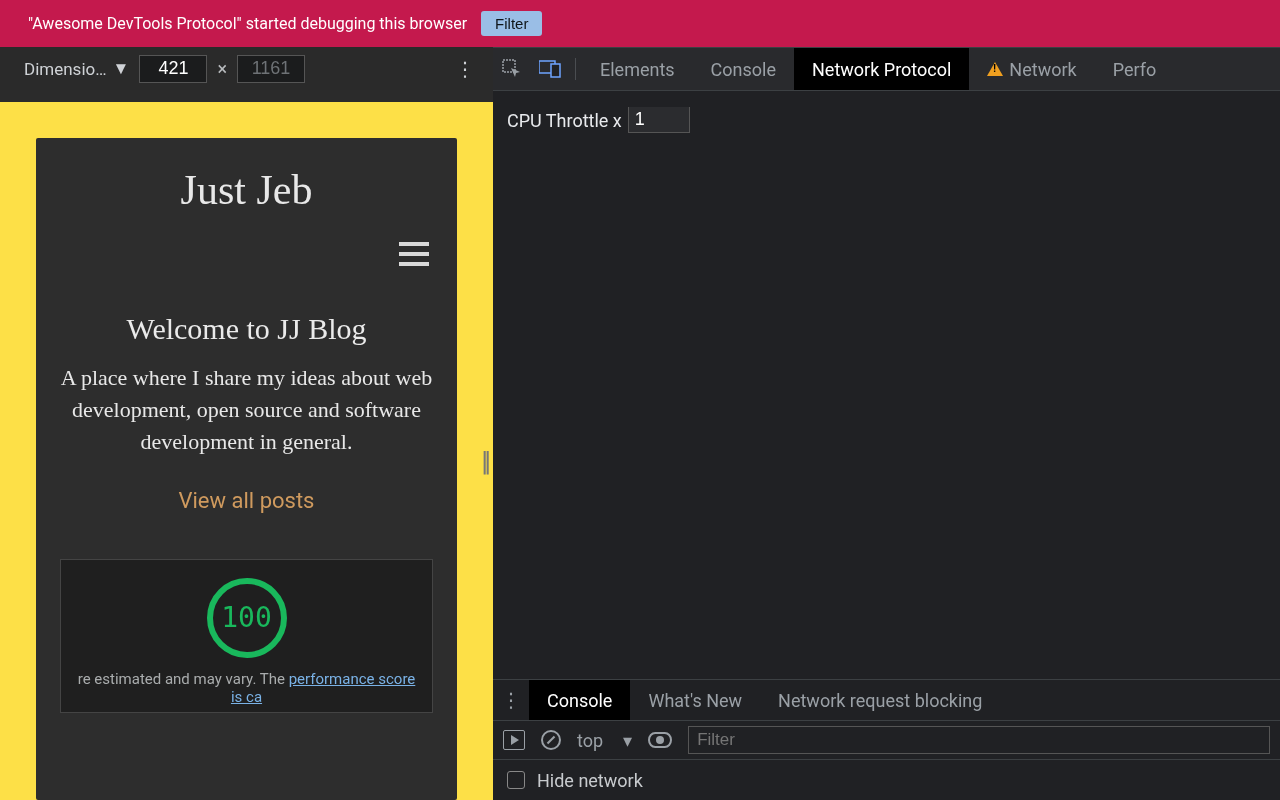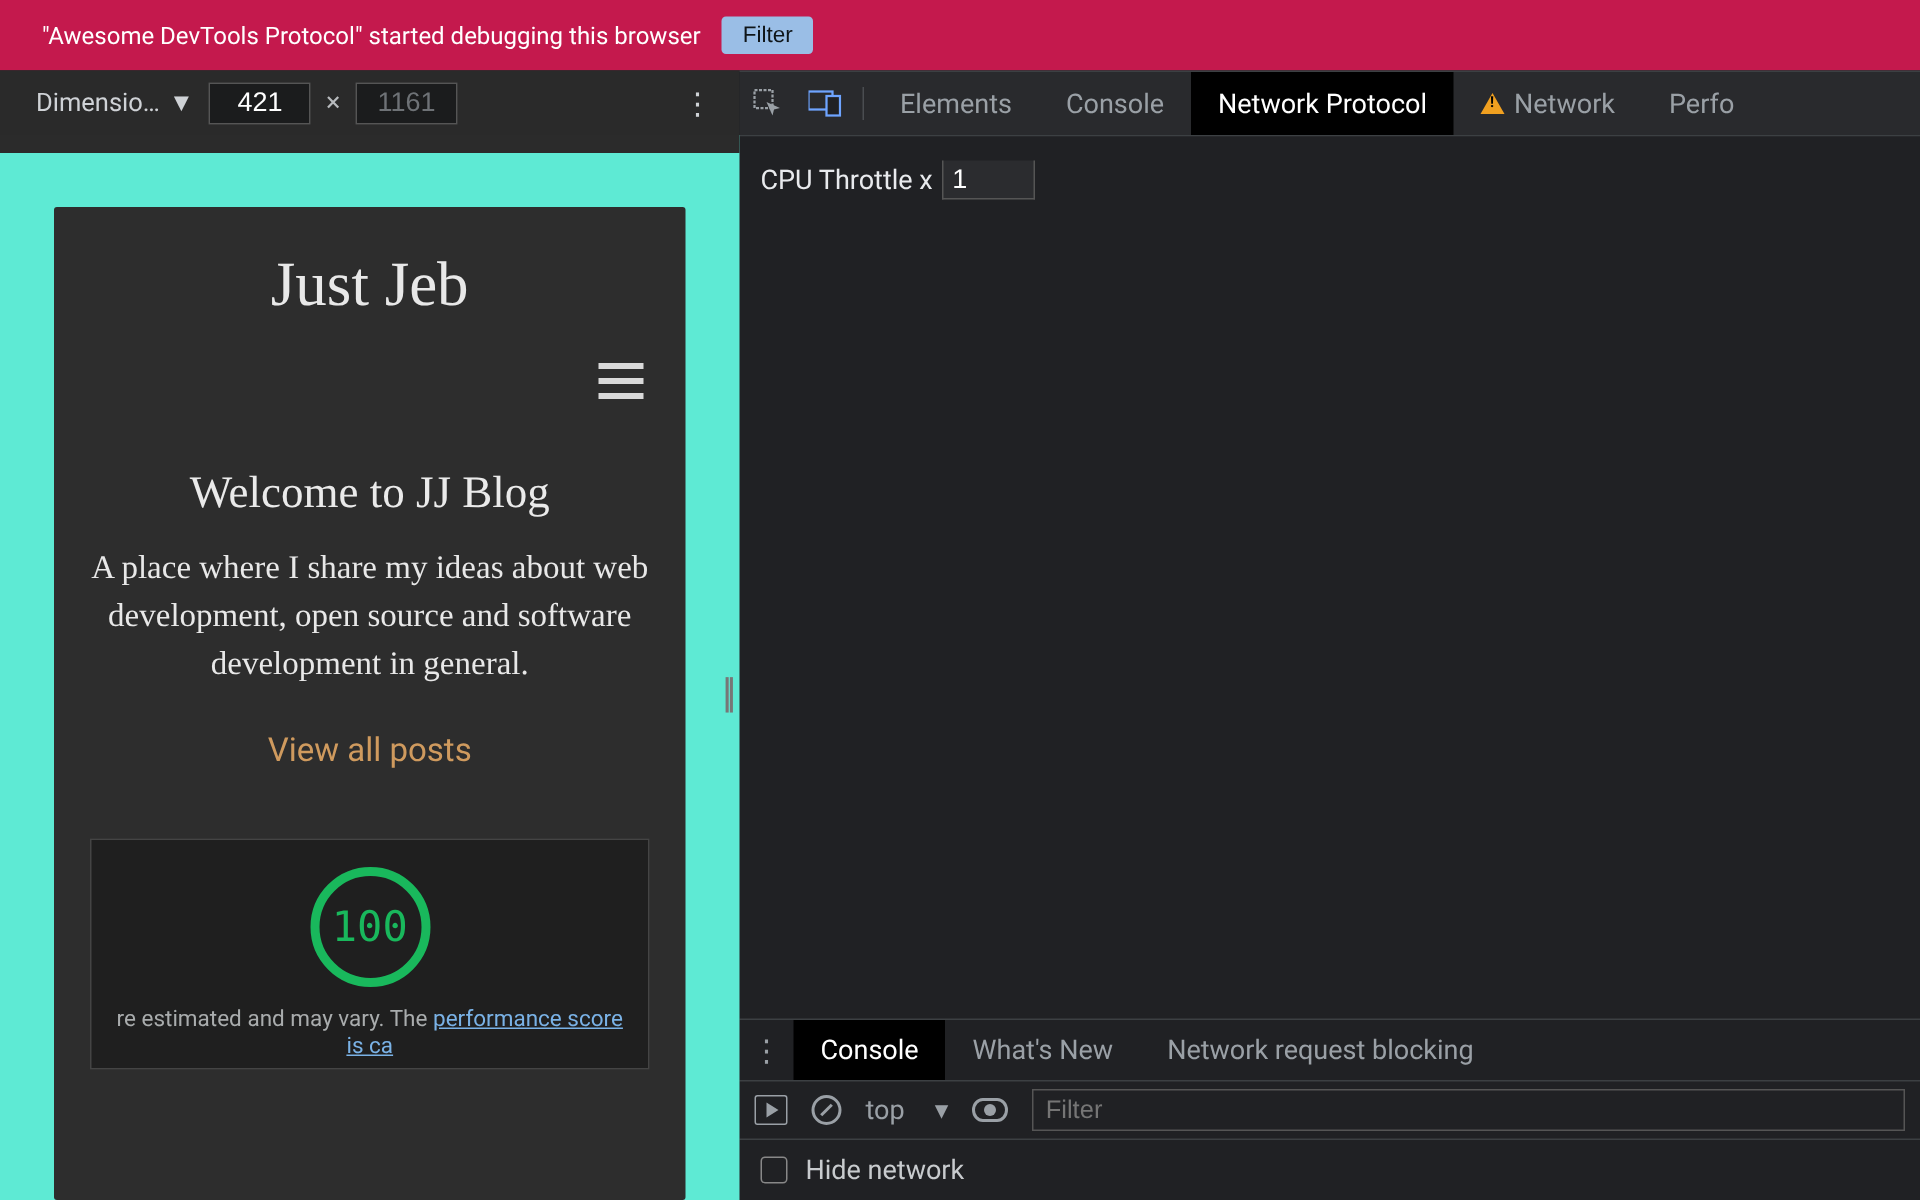--- a/index.html
+++ b/index.html
@@ -16,21 +16,21 @@
 
   
   .device-toolbar { height: 43px; background: #2a2a2a; display: flex; align-items: center; padding: 0 10px 0 24px; gap: 10px; color: #cfd2d6; font-size: 17px; }
   .device-select { display: flex; align-items: center; gap: 6px; cursor: pointer; }
   .dim-input { width: 68px; height: 28px; background: #1b1c1d; border: 1px solid #555; color: #fff; font-size: 18px; text-align: center; }
   .dim-input.readonly { color: #6e7276; }
   .dim-x { color: #b8bbbe; font-size: 18px; }
   .dt-more { margin-left: auto; color: #cfd2d6; font-size: 20px; cursor: pointer; padding: 0 8px; }
 
   
-  .preview-wrap { flex: 1; background: #5eead4; position: relative; display: flex; justify-content: center; padding-top: 8px; }
+  .preview-wrap { flex: 1; background: #fde047; position: relative; display: flex; justify-content: center; padding-top: 8px; }
   .ruler-top { position: absolute; top: 0; left: 0; right: 0; height: 12px; background: #2b2b2b; }
   .phone { width: 421px; margin-top: 40px; background: #2d2d2d; border-radius: 2px; padding: 28px 24px 0; text-align: center; color: #eaeaea; position: relative; }
   .phone .site-title { font-family: Georgia, "Times New Roman", serif; font-size: 42px; margin-bottom: 20px; color: #e8e8e8; }
   .phone .hamburger { position: absolute; right: 28px; top: 104px; display: flex; flex-direction: column; gap: 6px; cursor: pointer; }
   .phone .hamburger span { display: block; width: 30px; height: 4px; background: #d9d9d9; }
   .phone .welcome { font-family: Georgia, serif; font-size: 30px; margin-top: 98px; margin-bottom: 16px; }
   .phone .blurb { font-family: Georgia, serif; font-size: 22px; line-height: 1.45; color: #e8e8e8; }
   .phone .view-all { display: inline-block; margin-top: 30px; color: #cf9a5e; font-size: 22px; cursor: pointer; }
   .phone .perf-card { margin-top: 46px; background: #1f1f1f; border: 1px solid #444; padding: 18px 10px 6px; }
   .phone .perf-ring { width: 80px; height: 80px; margin: 0 auto 12px; border: 6px solid #19b85c; border-radius: 50%; display: flex; align-items: center; justify-content: center; color: #19b85c; font-size: 28px; font-family: "SFMono-Regular", Consolas, monospace; }

